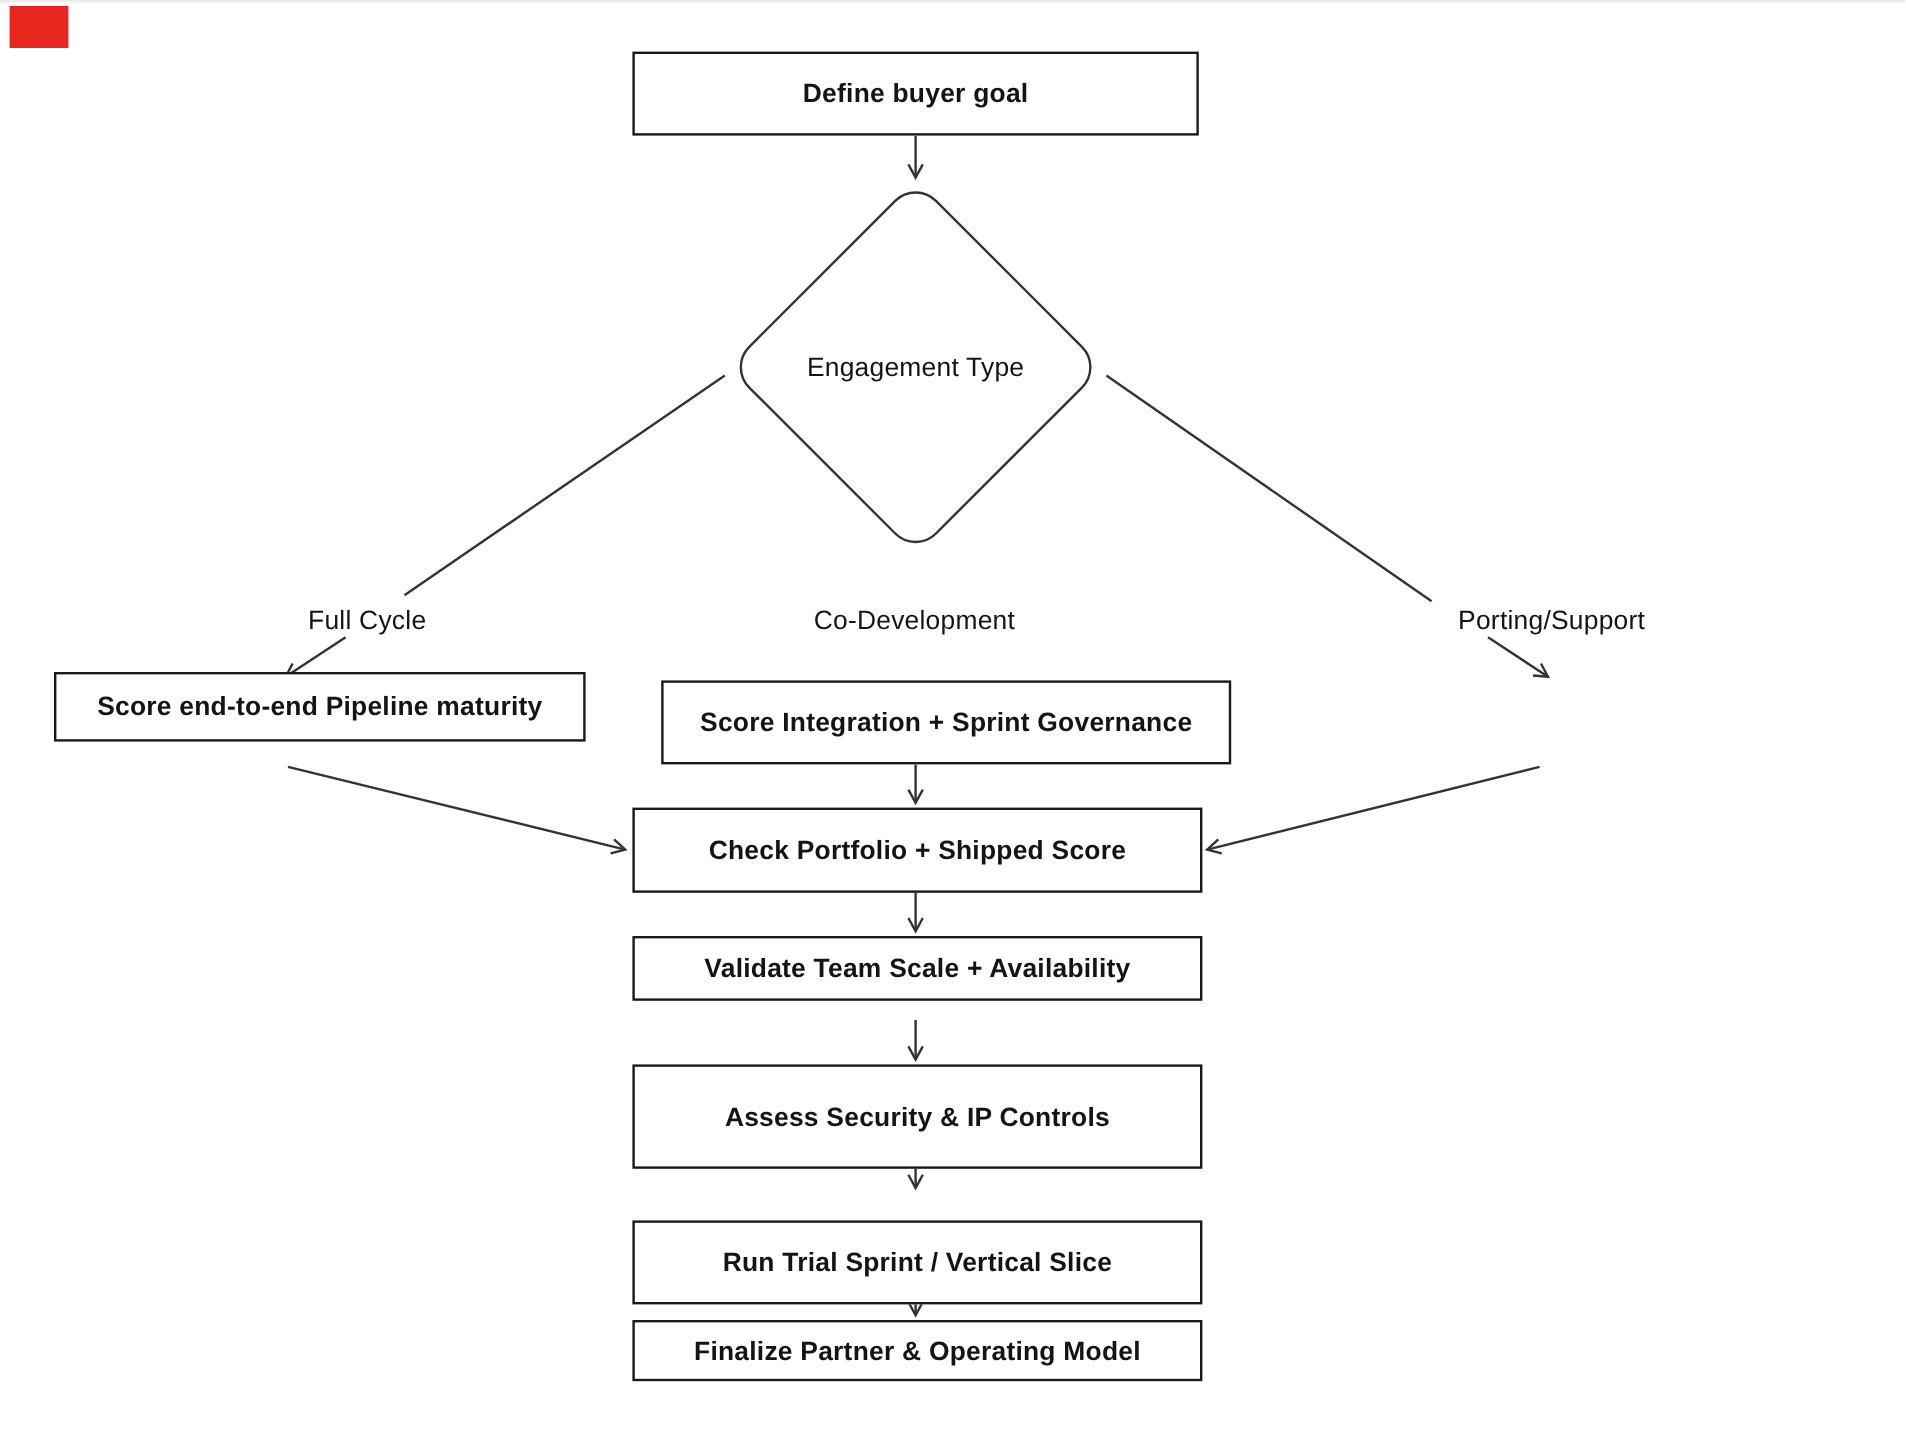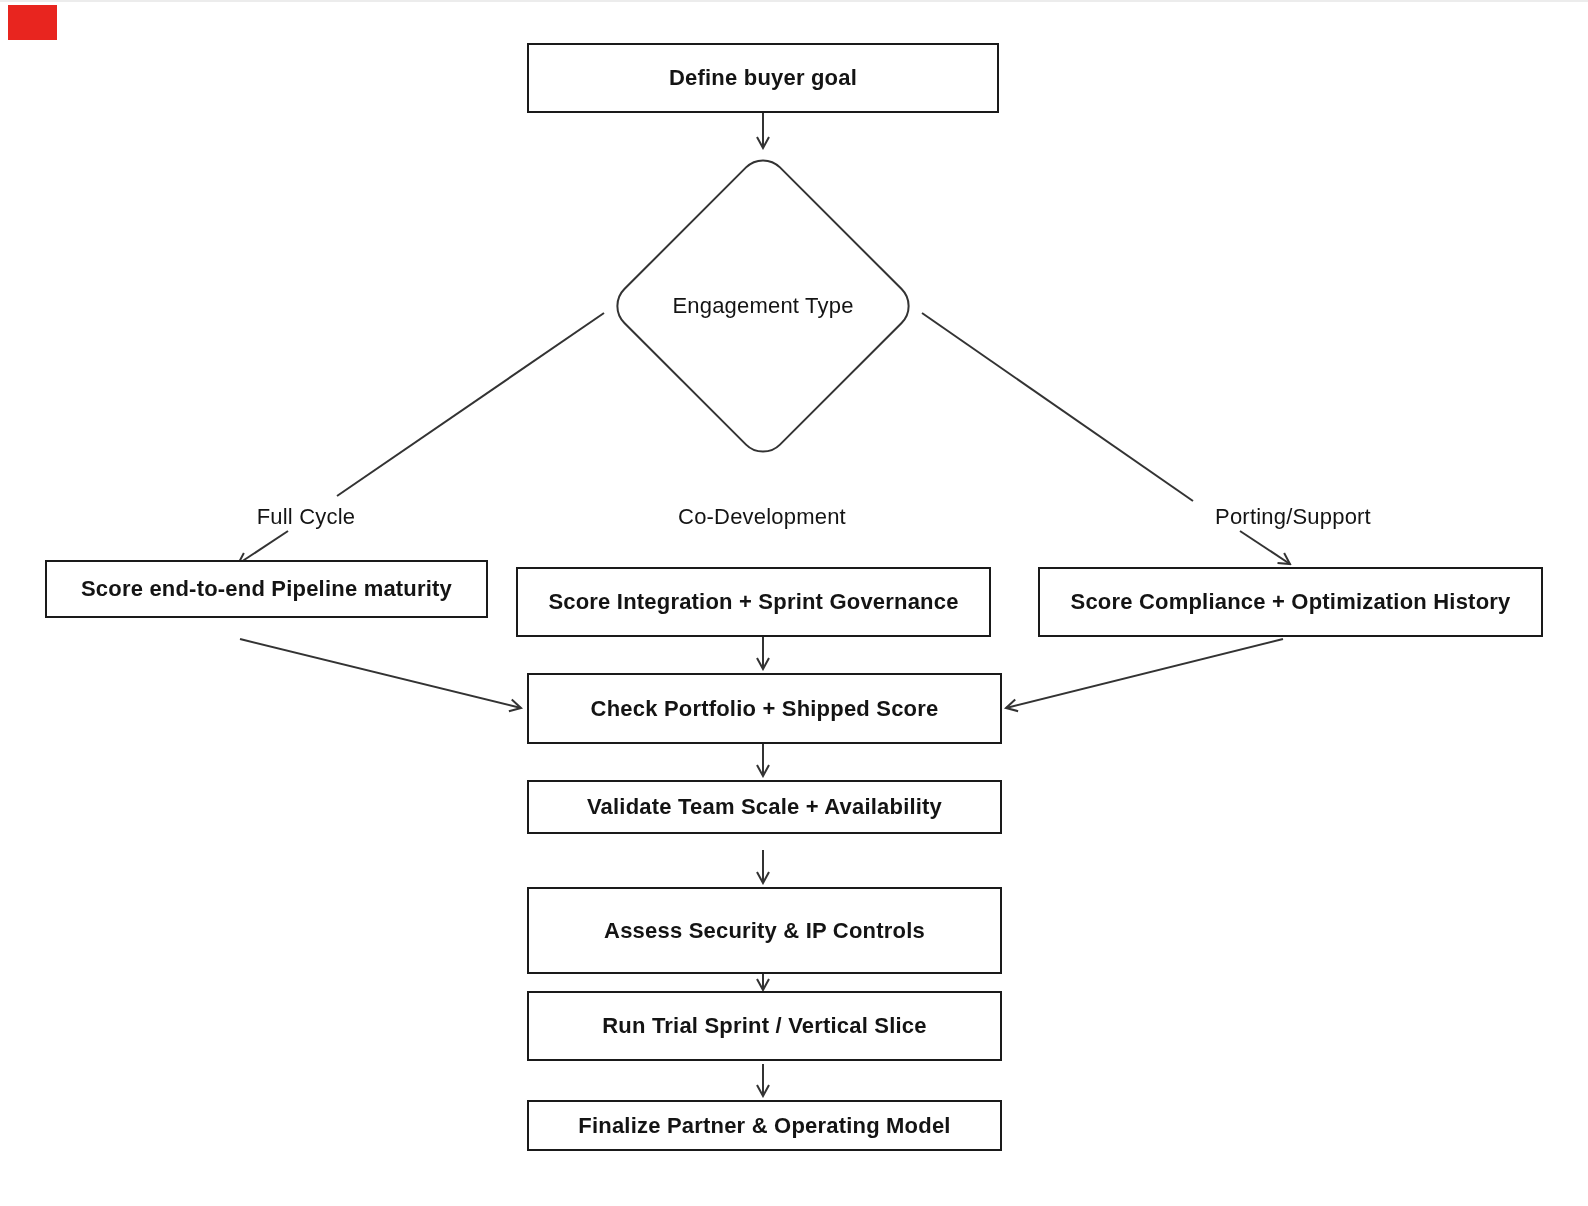--- a/index.html
+++ b/index.html
@@ -89,40 +89,37 @@
   <div class="floating-label" style="left:662px;top:503px;width:200px;height:27px">
     <span>Co-Development</span>
   </div>
   <div class="floating-label" style="left:1193px;top:503px;width:200px;height:27px">
     <span>Porting/Support</span>
   </div>
 
   <div class="node" style="left:45px;top:560px;width:443px;height:58px">
     <span>Score end-to-end Pipeline maturity</span>
   </div>
-  <div class="node" style="left:516px;top:567px;width:475px;height:70px">
+  <div class="node" style="left:551px;top:567px;width:475px;height:70px">
     <span>Score Integration + Sprint Governance</span>
-  </div>
-  <div class="node" style="left:1038px;top:567px;width:505px;height:70px">
-    <span>Score Compliance + Optimization History</span>
   </div>
 
   <div class="node" style="left:527px;top:673px;width:475px;height:71px">
     <span>Check Portfolio + Shipped Score</span>
   </div>
 
   <div class="node" style="left:527px;top:780px;width:475px;height:54px">
     <span>Validate Team Scale + Availability</span>
   </div>
 
   <div class="node" style="left:527px;top:887px;width:475px;height:87px">
     <span>Assess Security &amp; IP Controls</span>
   </div>
 
-  <div class="node" style="left:527px;top:991px;width:475px;height:70px">
+  <div class="node" style="left:527px;top:1017px;width:475px;height:70px">
     <span>Run Trial Sprint / Vertical Slice</span>
   </div>
 
   <div class="node" style="left:527px;top:1100px;width:475px;height:51px">
     <span>Finalize Partner &amp; Operating Model</span>
   </div>
 
 </div>
 
 </body></html>

